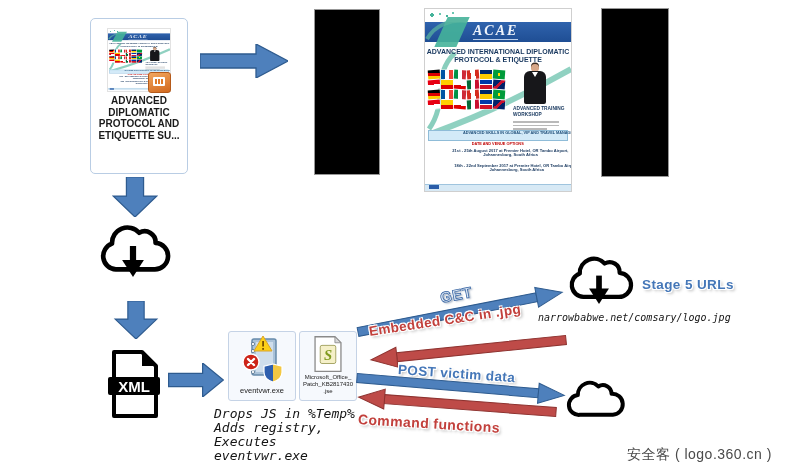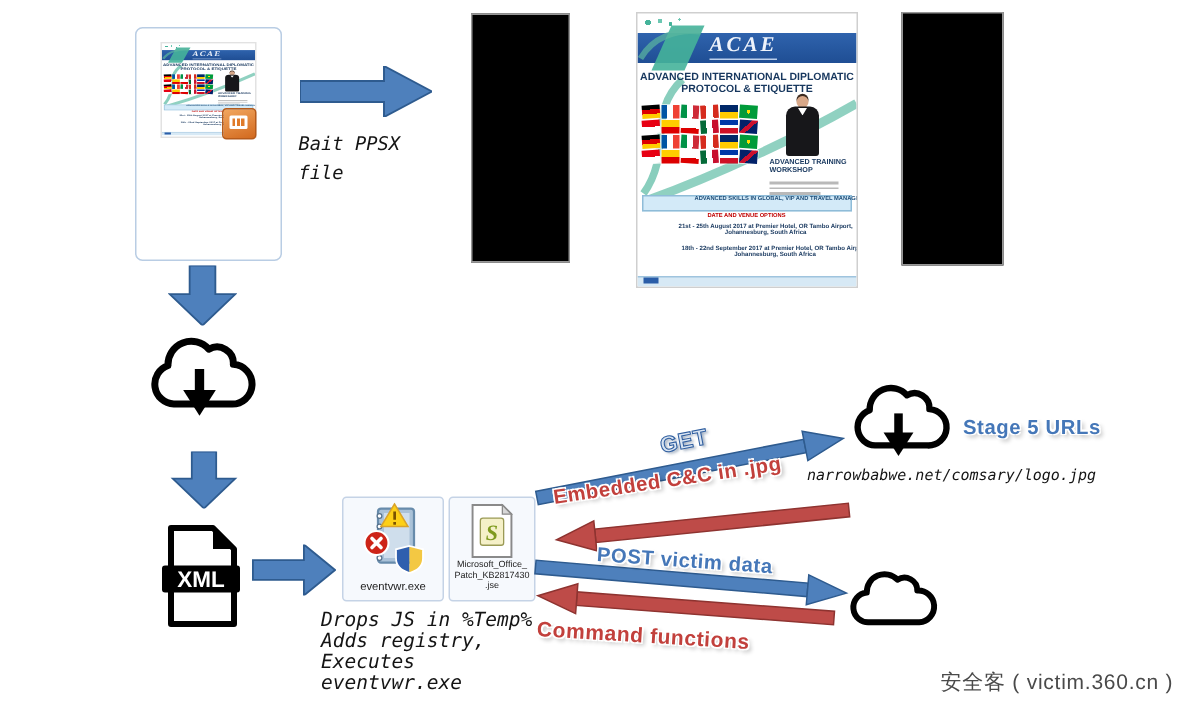--- a/index.html
+++ b/index.html
@@ -160,28 +160,30 @@
     </div>
     <div class="p-foot">
             <div class="p-footsq"></div>
           </div>
   </div>
       </div>
     <div class="ppt-icon">
       <div class="pane"></div>
         <div class="bars"></div>
     </div>
+    <div class="caption">ADVANCED
+DIPLOMATIC
+PROTOCOL AND
+ETIQUETTE SU...</div>
   </div>
 
   <svg class="abs" style="left:200px;top:44px" width="88" height="34" viewBox="0 0 88 34">
     <polygon points="0,10 56,10 56,0 88,17 56,34 56,24 0,24" fill="#4E80BC" stroke="#2E5B8F" stroke-width="1.3"></polygon>
   </svg>
 
-  <div class="abs mono" style="left:199px;top:86px;line-height:19px">Bait PPSX
-file</div>
 
   <div class="abs black-rect" style="left:314px;top:9px;width:64px;height:164px"></div>
   <div class="abs black-rect" style="left:601px;top:8px;width:66px;height:167px"></div>
 
   <div class="abs poster">
     <div class="p-dots"></div>
     <div class="p-band">
       <div class="p-swooshM"></div>
       <div class="p-logo">ACAE</div>
     </div>
@@ -343,14 +345,14 @@
     <rect x="46" y="36" width="8" height="22" fill="#000"></rect>
     <polygon points="36,54 64,54 50,76" fill="#000"></polygon>
   </svg>
   <div class="abs wa wa-blue" style="left:642px;top:277px;font-size:13.5px">Stage 5 URLs</div>
   <div class="abs mono" style="left:538px;top:311px;font-size:10px">narrowbabwe.net/comsary/logo.jpg</div>
 
   <svg class="abs" style="left:564px;top:375px" width="66" height="48" viewBox="0 0 100 72">
     <path d="M24,60 A15,15 0 0 1 21,30 A18,18 0 0 1 52,17 A13,13 0 0 1 72,28 A14,14 0 0 1 74,60 Z" fill="#fff" stroke="#000" stroke-width="6" stroke-linejoin="round"></path>
   </svg>
 
-  <div class="abs watermark" style="left:627px;top:446px">安全客 ( victim.360.cn )</div>
+  <div class="abs watermark" style="left:627px;top:446px">安全客 ( logo.360.cn )</div>
 </div>
 
 </body></html>

